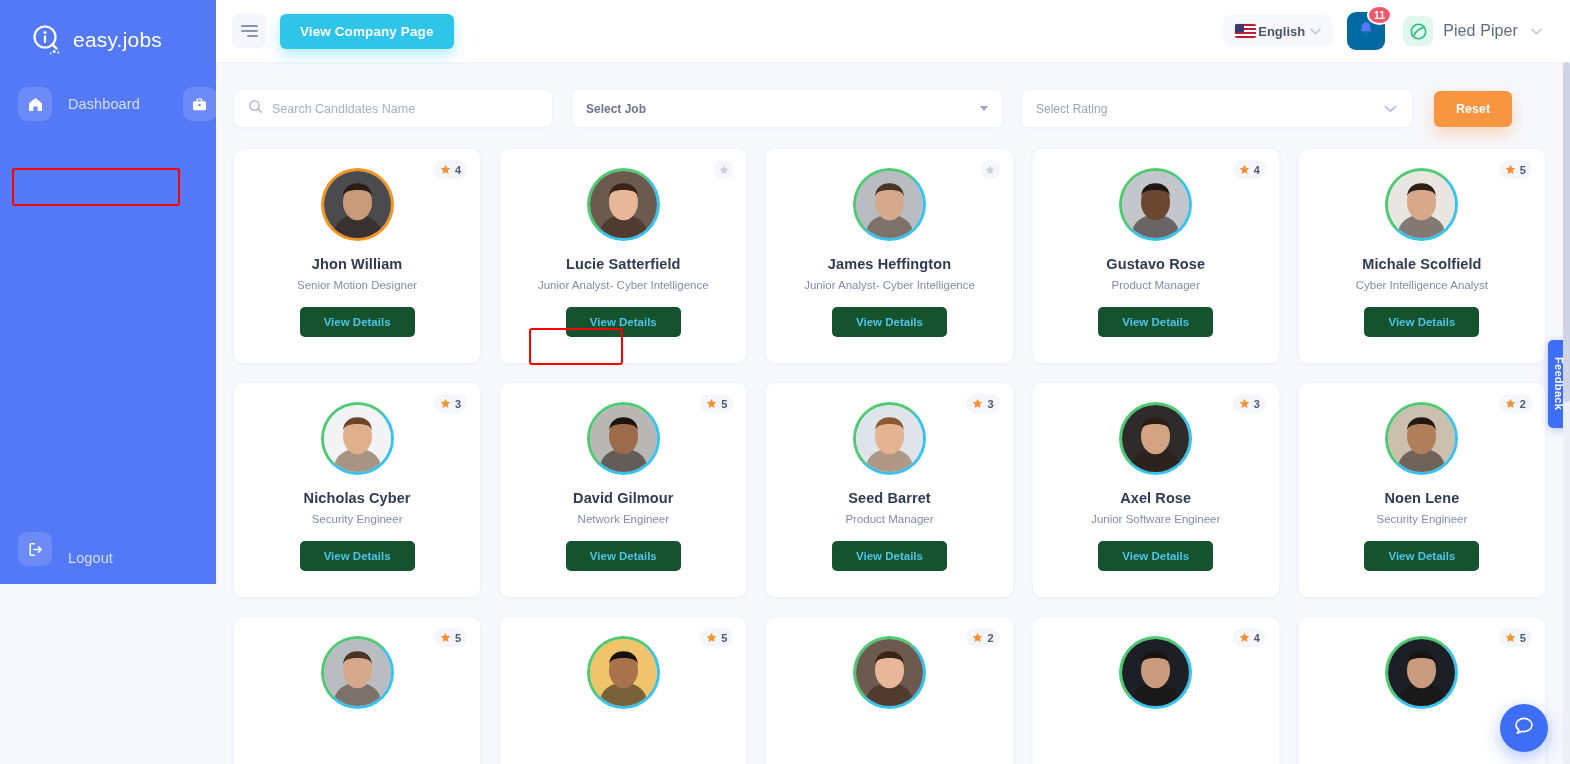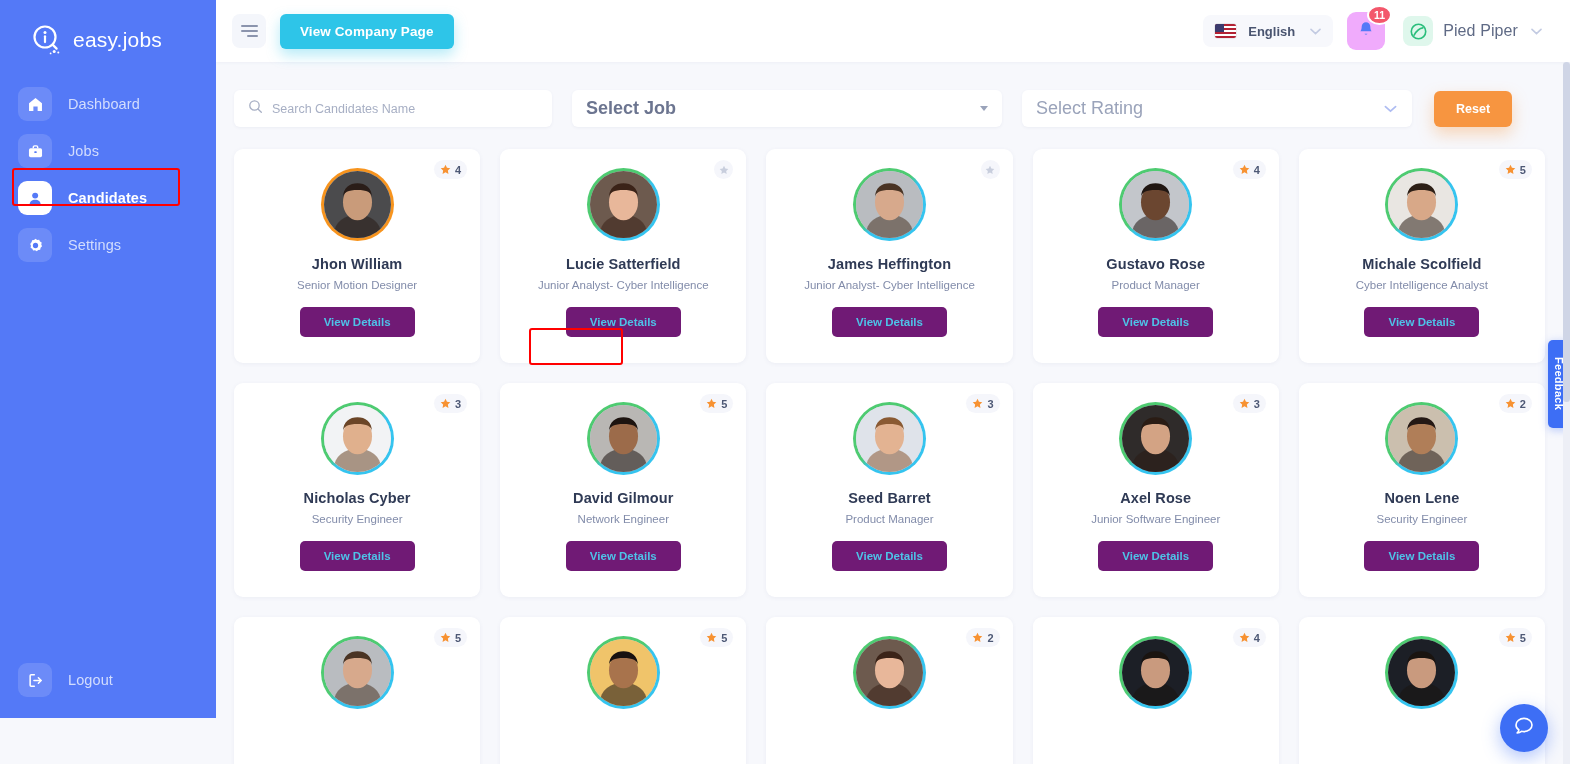--- a/index.html
+++ b/index.html
@@ -7,30 +7,30 @@
   body {
     font-family: "Liberation Sans", sans-serif;
     background:#F7F8FC;
     color:#2c3a56;
     -webkit-font-smoothing:antialiased;
   }
   .app { display:flex; width:1570px; height:764px; position:relative; }
 
   
   .sidebar {
-    width:216px; min-width:216px; height:718px;
+    width:216px; min-width:216px; height:584px;
     background:#5479F7;
     position:relative;
     display:flex; flex-direction:column;
   }
   .brand { display:flex; align-items:center; gap:9px; padding:17px 0 0 30px; height:62px; }
   .brand-logo { width:34px; height:34px; position:relative; flex:0 0 auto; }
   .brand-name { color:#fff; font-size:21px; font-weight:400; letter-spacing:.2px; }
 
-  .nav { margin-top:22px; display:flex; flex-direction:column; gap:7px; }
+  .nav { margin-top:22px; display:flex; flex-direction:row; gap:7px; }
   .nav-item {
     display:flex; align-items:center; gap:16px;
     height:40px; margin:0 18px 0 18px; padding-left:0;
     border-radius:8px; cursor:pointer; position:relative;
   }
   .nav-ico {
     width:34px; height:34px; border-radius:9px;
     background:rgba(255,255,255,.14);
     display:flex; align-items:center; justify-content:center;
     flex:0 0 auto;
@@ -38,21 +38,21 @@
   .nav-ico svg { display:block; }
   .nav-label { color:#d3ddfd; font-size:14.5px; font-weight:400; letter-spacing:.1px; }
   .nav-item.active .nav-ico { background:#ffffff; }
   .nav-item.active .nav-label { color:#ffffff; font-weight:600; }
 
   
   .hl-box { position:absolute; border:2.5px solid #FF0000; border-radius:3px; pointer-events:none; }
   #hl-candidates { left:12px; top:168px; width:168px; height:38px; }
   #hl-viewdetails { left:313px; top:328px; width:94px; height:37px; }
 
-  .logout { margin-top:auto; margin-bottom:18px; }
+  .logout { margin-top:auto; margin-bottom:18px;align-items:flex-end; }
 
   
   .main { flex:1; height:764px; position:relative; background:#F7F8FC; overflow:hidden; }
 
   .topbar {
     height:62px; background:#ffffff;
     display:flex; align-items:center; padding:0 22px 0 16px;
     box-shadow:0 1px 3px rgba(90,100,140,.06);
   }
   .hamburger {
@@ -66,33 +66,33 @@
   .ham-lines i:nth-child(3){ width:62%; }
 
   .btn-company {
     background:#2EC5E8; color:#fff; font-size:13.5px; font-weight:700;
     border:none; border-radius:6px; padding:10px 20px; cursor:pointer;
     box-shadow:0 6px 14px rgba(46,197,232,.35); letter-spacing:.1px;
   }
   .topbar-right { margin-left:auto; display:flex; align-items:center; gap:14px; }
 
   .lang-pill {
-    display:flex; align-items:center; gap:12px;
+    display:flex; align-items:center; gap:2px;
     background:#F7F8FC; border-radius:8px; padding:8px 10px 8px 12px; cursor:pointer;
   }
   .flag { width:21px; height:14px; border-radius:2px; overflow:hidden; position:relative; flex:0 0 auto;
           background:#fff; box-shadow:0 0 0 .5px rgba(0,0,0,.12); }
   .flag .stripes { position:absolute; inset:0;
     background:repeating-linear-gradient(to bottom,#B22234 0 2px,#ffffff 2px 4px); }
   .flag .canton { position:absolute; left:0; top:0; width:9px; height:7.5px; background:#3C3B6E; }
   .lang-text { font-size:13px; color:#4a5570; font-weight:600; }
   .chev { width:16px; height:16px; display:flex; align-items:center; justify-content:center;
           color:#c3cbe2; font-size:11px; }
 
-  .bell-wrap { position:relative; width:38px; height:38px; border-radius:9px; background:#f0abfc;
+  .bell-wrap { position:relative; width:38px; height:38px; border-radius:9px; background:#0369a1;
                display:flex; align-items:center; justify-content:center; cursor:pointer; }
   .badge {
     position:absolute; top:-7px; right:-7px; min-width:20px; height:20px; padding:0 5px;
     background:#F3576B; color:#fff; border-radius:50%; font-size:10.5px; font-weight:700;
     display:flex; align-items:center; justify-content:center; border:2px solid #fff;
   }
   .acct { display:flex; align-items:center; gap:10px; cursor:pointer; padding:4px 4px 4px 4px; }
   .acct-logo { width:30px; height:30px; border-radius:8px; background:#DFF7EC;
                display:flex; align-items:center; justify-content:center; flex:0 0 auto; }
   .acct-name { font-size:16px; color:#5f6a85; font-weight:400; letter-spacing:.1px; }
@@ -108,21 +108,21 @@
     border:none; outline:none; font-size:12.5px; color:#8d96ad; width:100%;
     font-family:"Liberation Sans", sans-serif; background:transparent;
   }
   .f-search input::placeholder{ color:#a7afc4; }
   .f-select {
     height:37px; background:#fff; border-radius:6px; display:flex; align-items:center;
     padding:0 14px; box-shadow:0 1px 3px rgba(90,100,140,.07); cursor:pointer;
   }
   #job-select { flex:0 0 430px; }
   #rating-select { flex:0 0 390px;gap:24px; }
-  .f-select .lbl { font-size:18px; color:#6c7590; font-weight:600; }
+  .f-select .lbl { font-size:12px; color:#6c7590; font-weight:600; }
   #rating-select .lbl { color:#9aa3ba; font-weight:400; }
   .f-select .sp { margin-left:auto; }
   .caret-sm { width:0;height:0;border-left:4px solid transparent;border-right:4px solid transparent;
               border-top:5px solid #9aa3ba; }
   .btn-reset {
     background:#F79540; color:#fff; border:none; border-radius:6px;
     font-size:12.5px; font-weight:700; padding:11px 22px; cursor:pointer;
     box-shadow:0 7px 16px rgba(247,149,64,.35); margin-left:2px;
   }
 
@@ -150,21 +150,21 @@
   }
   .avatar-ring.orange { background:#F7941E; }
   .avatar {
     width:100%; height:100%; border-radius:50%; overflow:hidden; position:relative;
     background:#cfd6e4;
   }
   .avatar .ph { position:absolute; inset:0; }
   .cand-name { margin-top:15px; font-size:14.5px; font-weight:700; color:#2f3a55; letter-spacing:.1px; }
   .cand-role { margin-top:7px; font-size:11.5px; color:#828caa; }
   .btn-details {
-    margin-top:16px; background:#701a75; color:#4EC3E8; border:none;
+    margin-top:16px; background:#14532d; color:#4EC3E8; border:none;
     border-radius:5px; font-size:11.5px; font-weight:700; padding:9px 24px; cursor:pointer;
     font-family:"Liberation Sans", sans-serif;
   }
 
   
   .feedback-tab {
     position:absolute; right:0; top:340px; width:22px; height:88px;
     background:#3D6EF5; border-radius:5px 0 0 5px; color:#fff;
     display:flex; align-items:center; justify-content:center; cursor:pointer;
     box-shadow:0 2px 8px rgba(61,110,245,.35);

